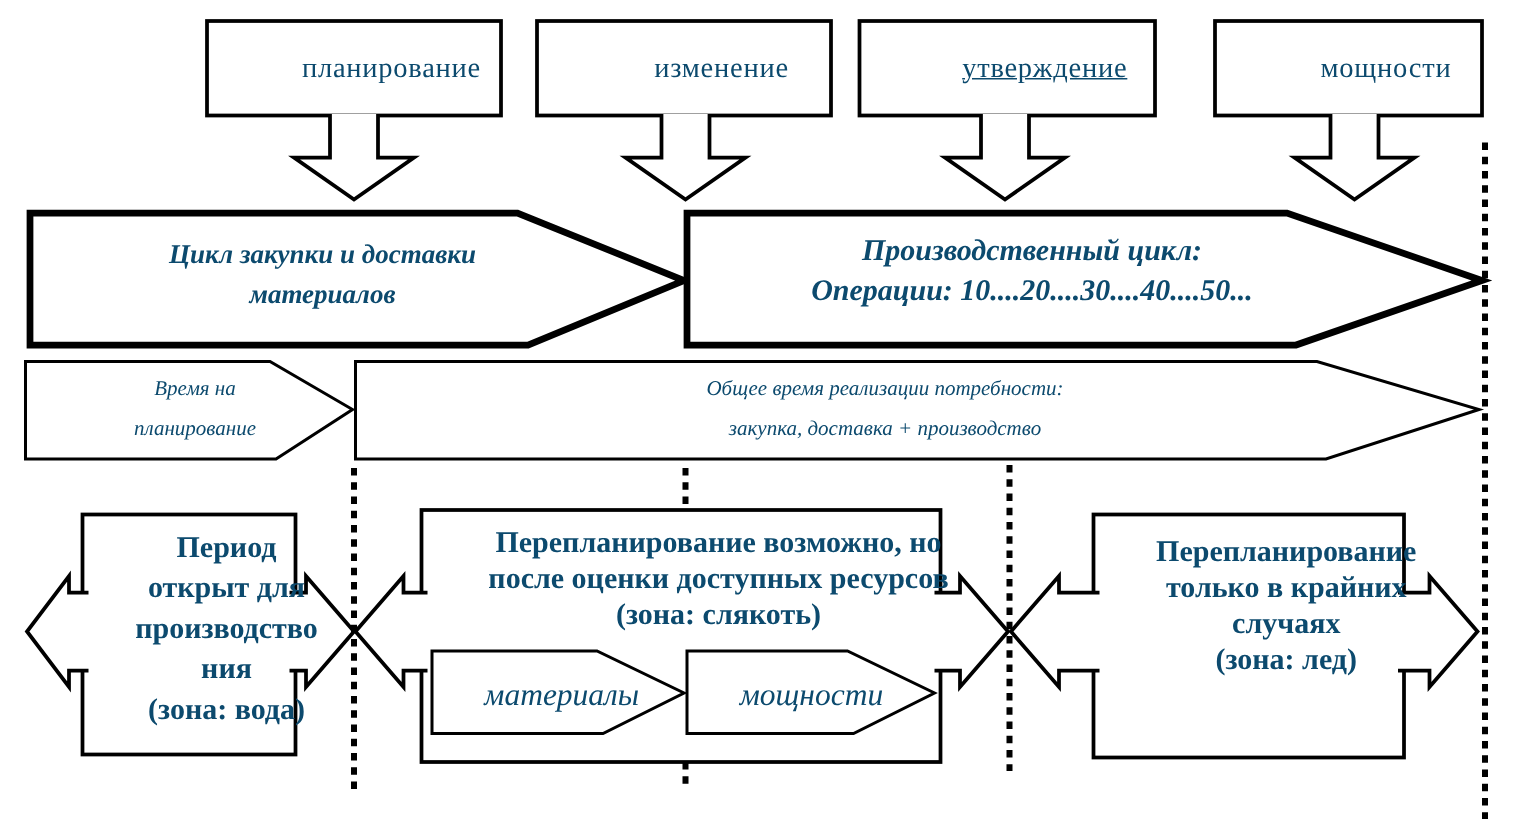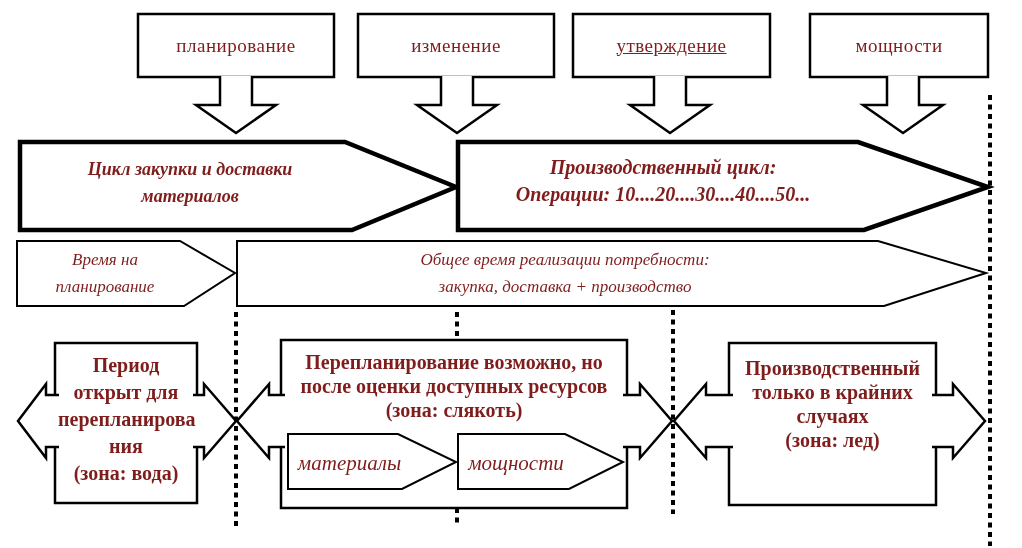--- a/index.html
+++ b/index.html
@@ -5,28 +5,28 @@
   html,body{margin:0;padding:0;background:#ffffff;}
   #canvas{
     position:relative;
     width:1022px;height:548px;
     background:#ffffff;
     font-family:"Liberation Serif", serif;
     color:#000;
     overflow:hidden;
   }
   #shapes{position:absolute;left:0;top:0;width:1022px;height:548px;}
-  .txt{position:absolute;text-align:center;color:#7f1d1d;}
+  .txt{position:absolute;text-align:center;color:#0c4a6e;margin-left:25px;}
   .toplabel{
     display:flex;align-items:center;justify-content:center;
     font-size:19px;letter-spacing:0.5px;
   }
   .cyc{font-style:italic;font-size:18px;line-height:27px;font-weight:bold;}
   .cyc2{font-style:italic;font-size:20px;line-height:27px;}
-  .tim{font-style:italic;font-size:17px;line-height:27px;}
+  .tim{font-style:italic;font-size:14px;line-height:27px;}
   .zone{font-weight:bold;font-size:20px;}
   .zone-water{line-height:27px;}
   .zone-slush{line-height:24px;}
   .zone-ice{line-height:24px;}
   .innerarrow{font-style:italic;font-size:21px;}
 </style>
 </head>
 <body>
 
 <div id="canvas">
@@ -91,33 +91,33 @@
   </div>
 
   <div class="txt tim" style="left:255px;top:246px;width:620px;">
     <div>Общее время реализации потребности:</div>
     <div>закупка, доставка + производство</div>
   </div>
 
   <div class="txt zone zone-water" style="left:58px;top:352px;width:136px;">
     <div>Период</div>
     <div>открыт для</div>
-    <div>перепланирова</div>
+    <div>производство</div>
     <div>ния</div>
     <div>(зона: вода)</div>
   </div>
 
   <div class="txt zone zone-slush" style="left:286px;top:350px;width:336px;">
     <div>Перепланирование возможно, но</div>
     <div>после оценки доступных ресурсов</div>
     <div>(зона: слякоть)</div>
   </div>
 
   <div class="txt zone zone-ice" style="left:731px;top:356px;width:203px;">
-    <div>Производственный</div>
+    <div>Перепланирование</div>
     <div>только в крайних</div>
     <div>случаях</div>
     <div>(зона: лед)</div>
   </div>
 
   <div class="txt innerarrow" style="left:292px;top:451px;width:115px;">материалы</div>
   <div class="txt innerarrow" style="left:460px;top:451px;width:112px;">мощности</div>
 
 </div>
 

